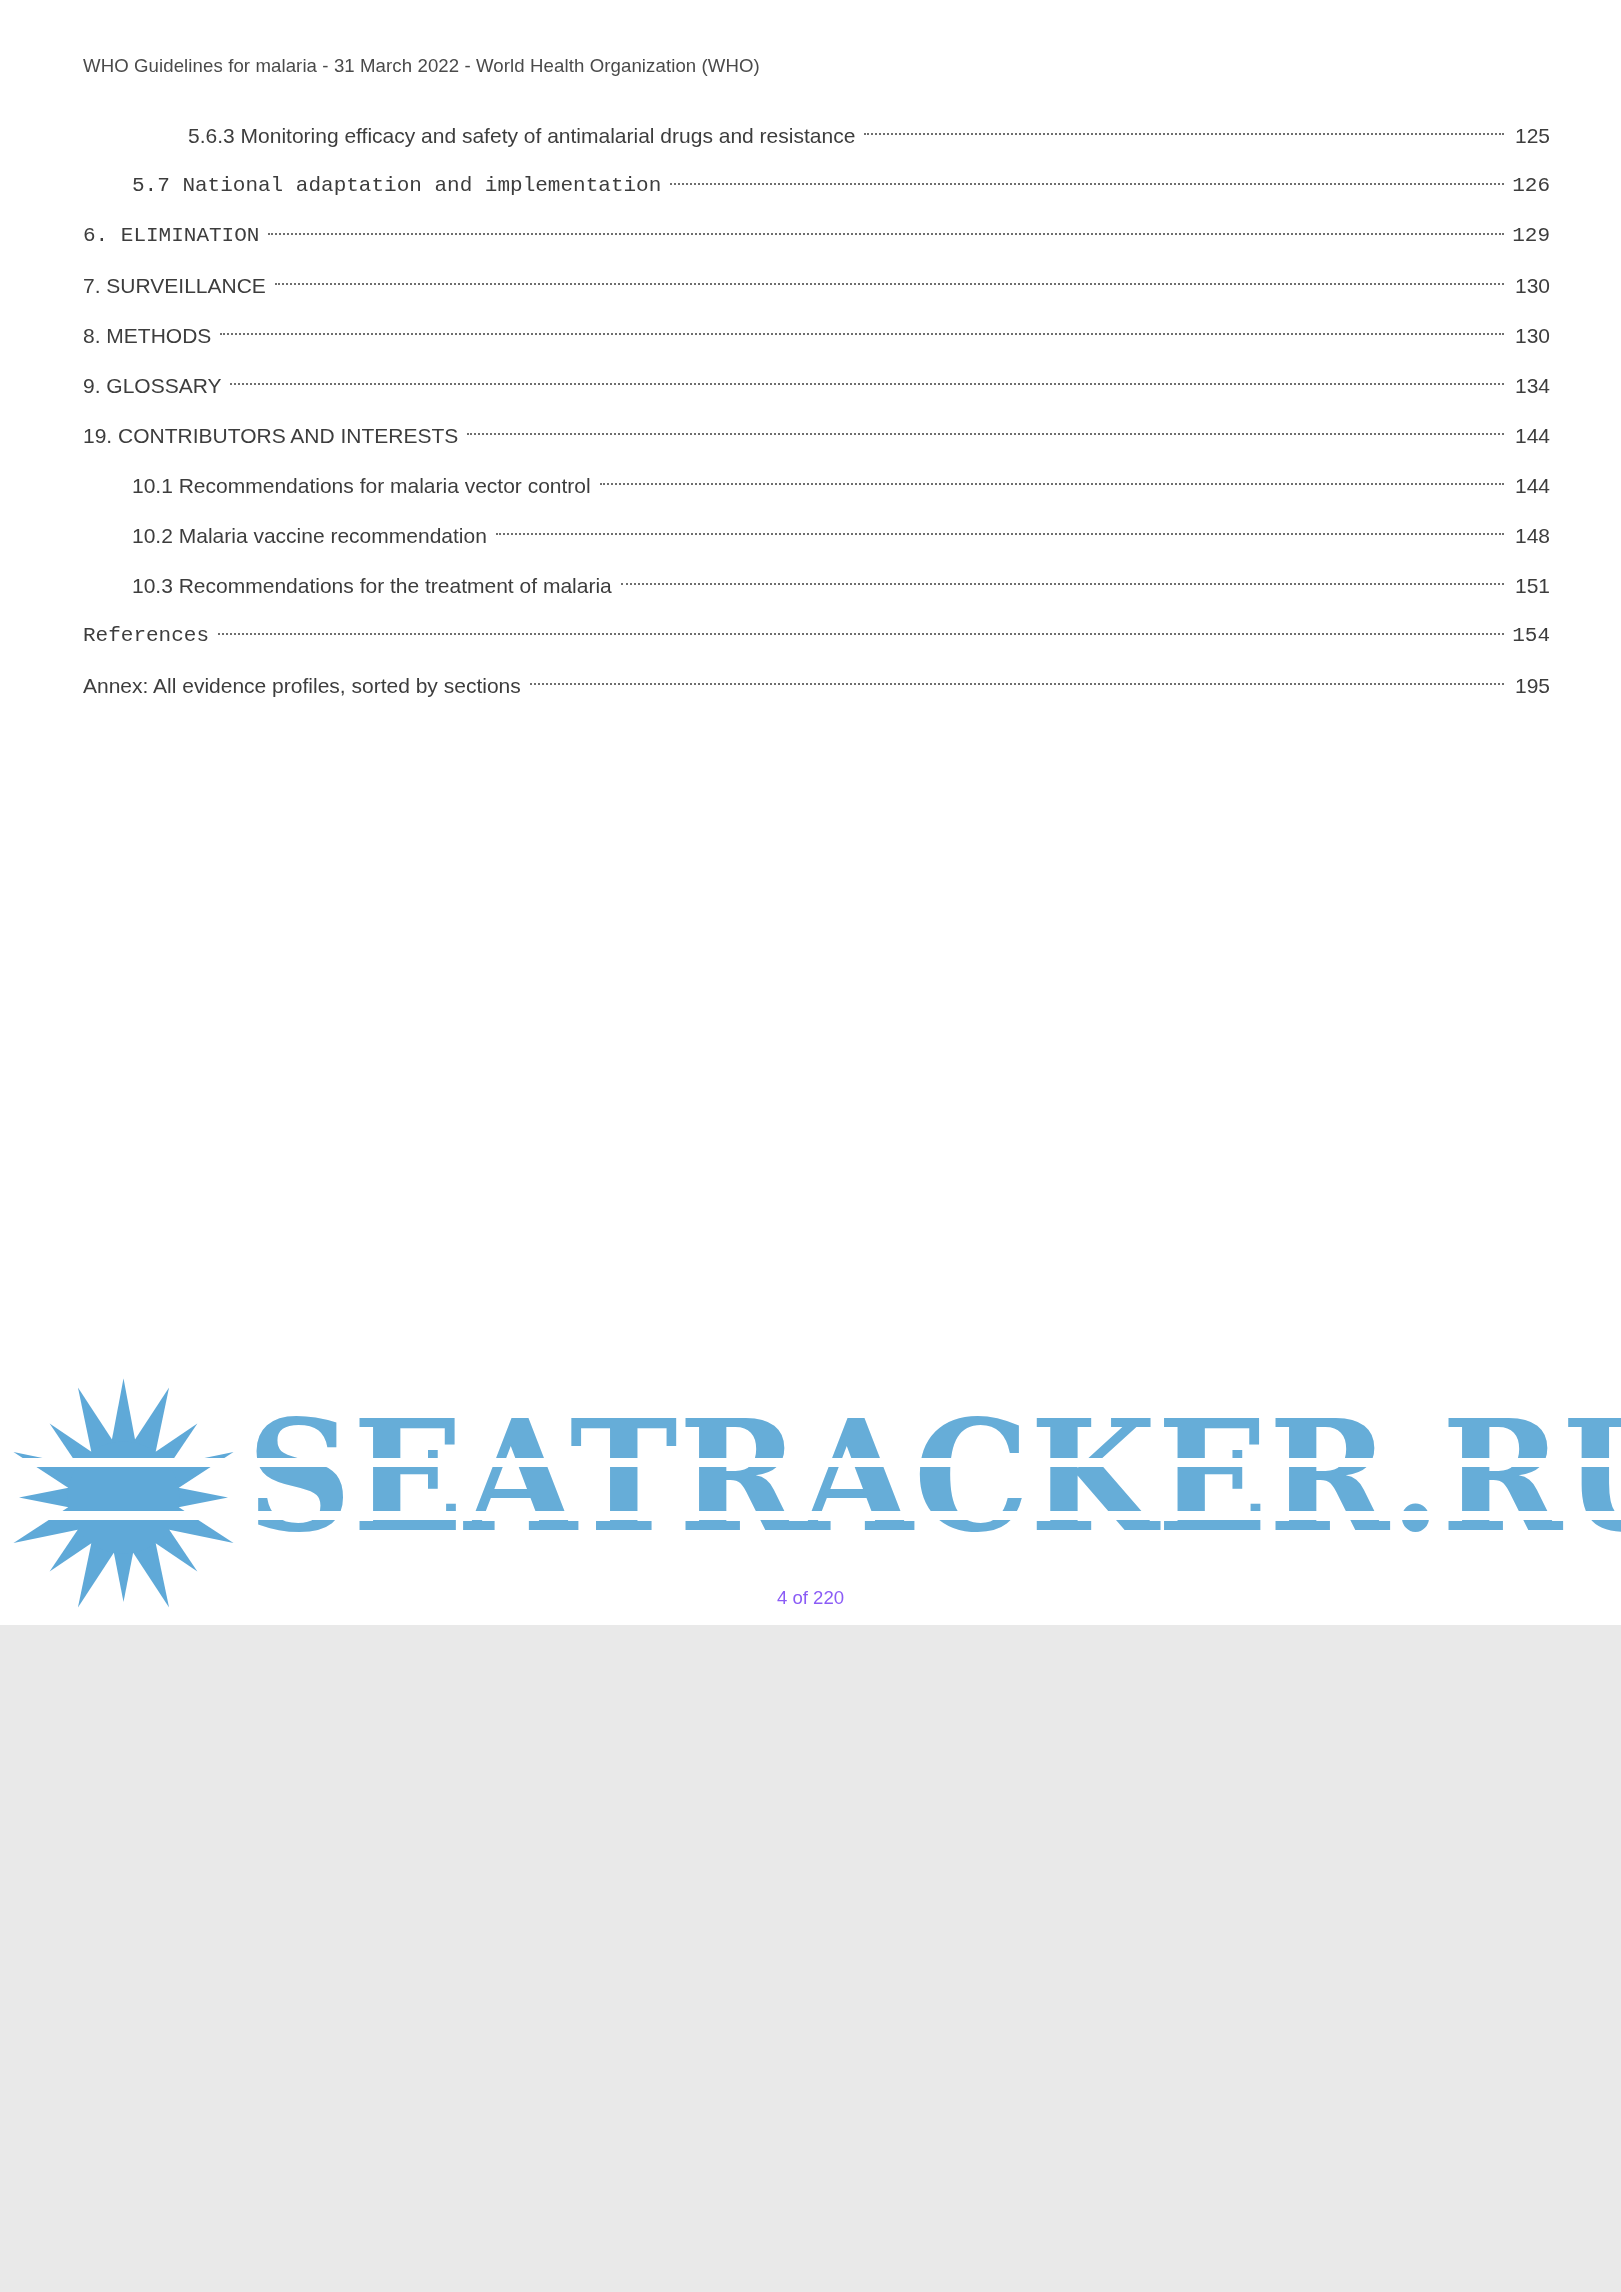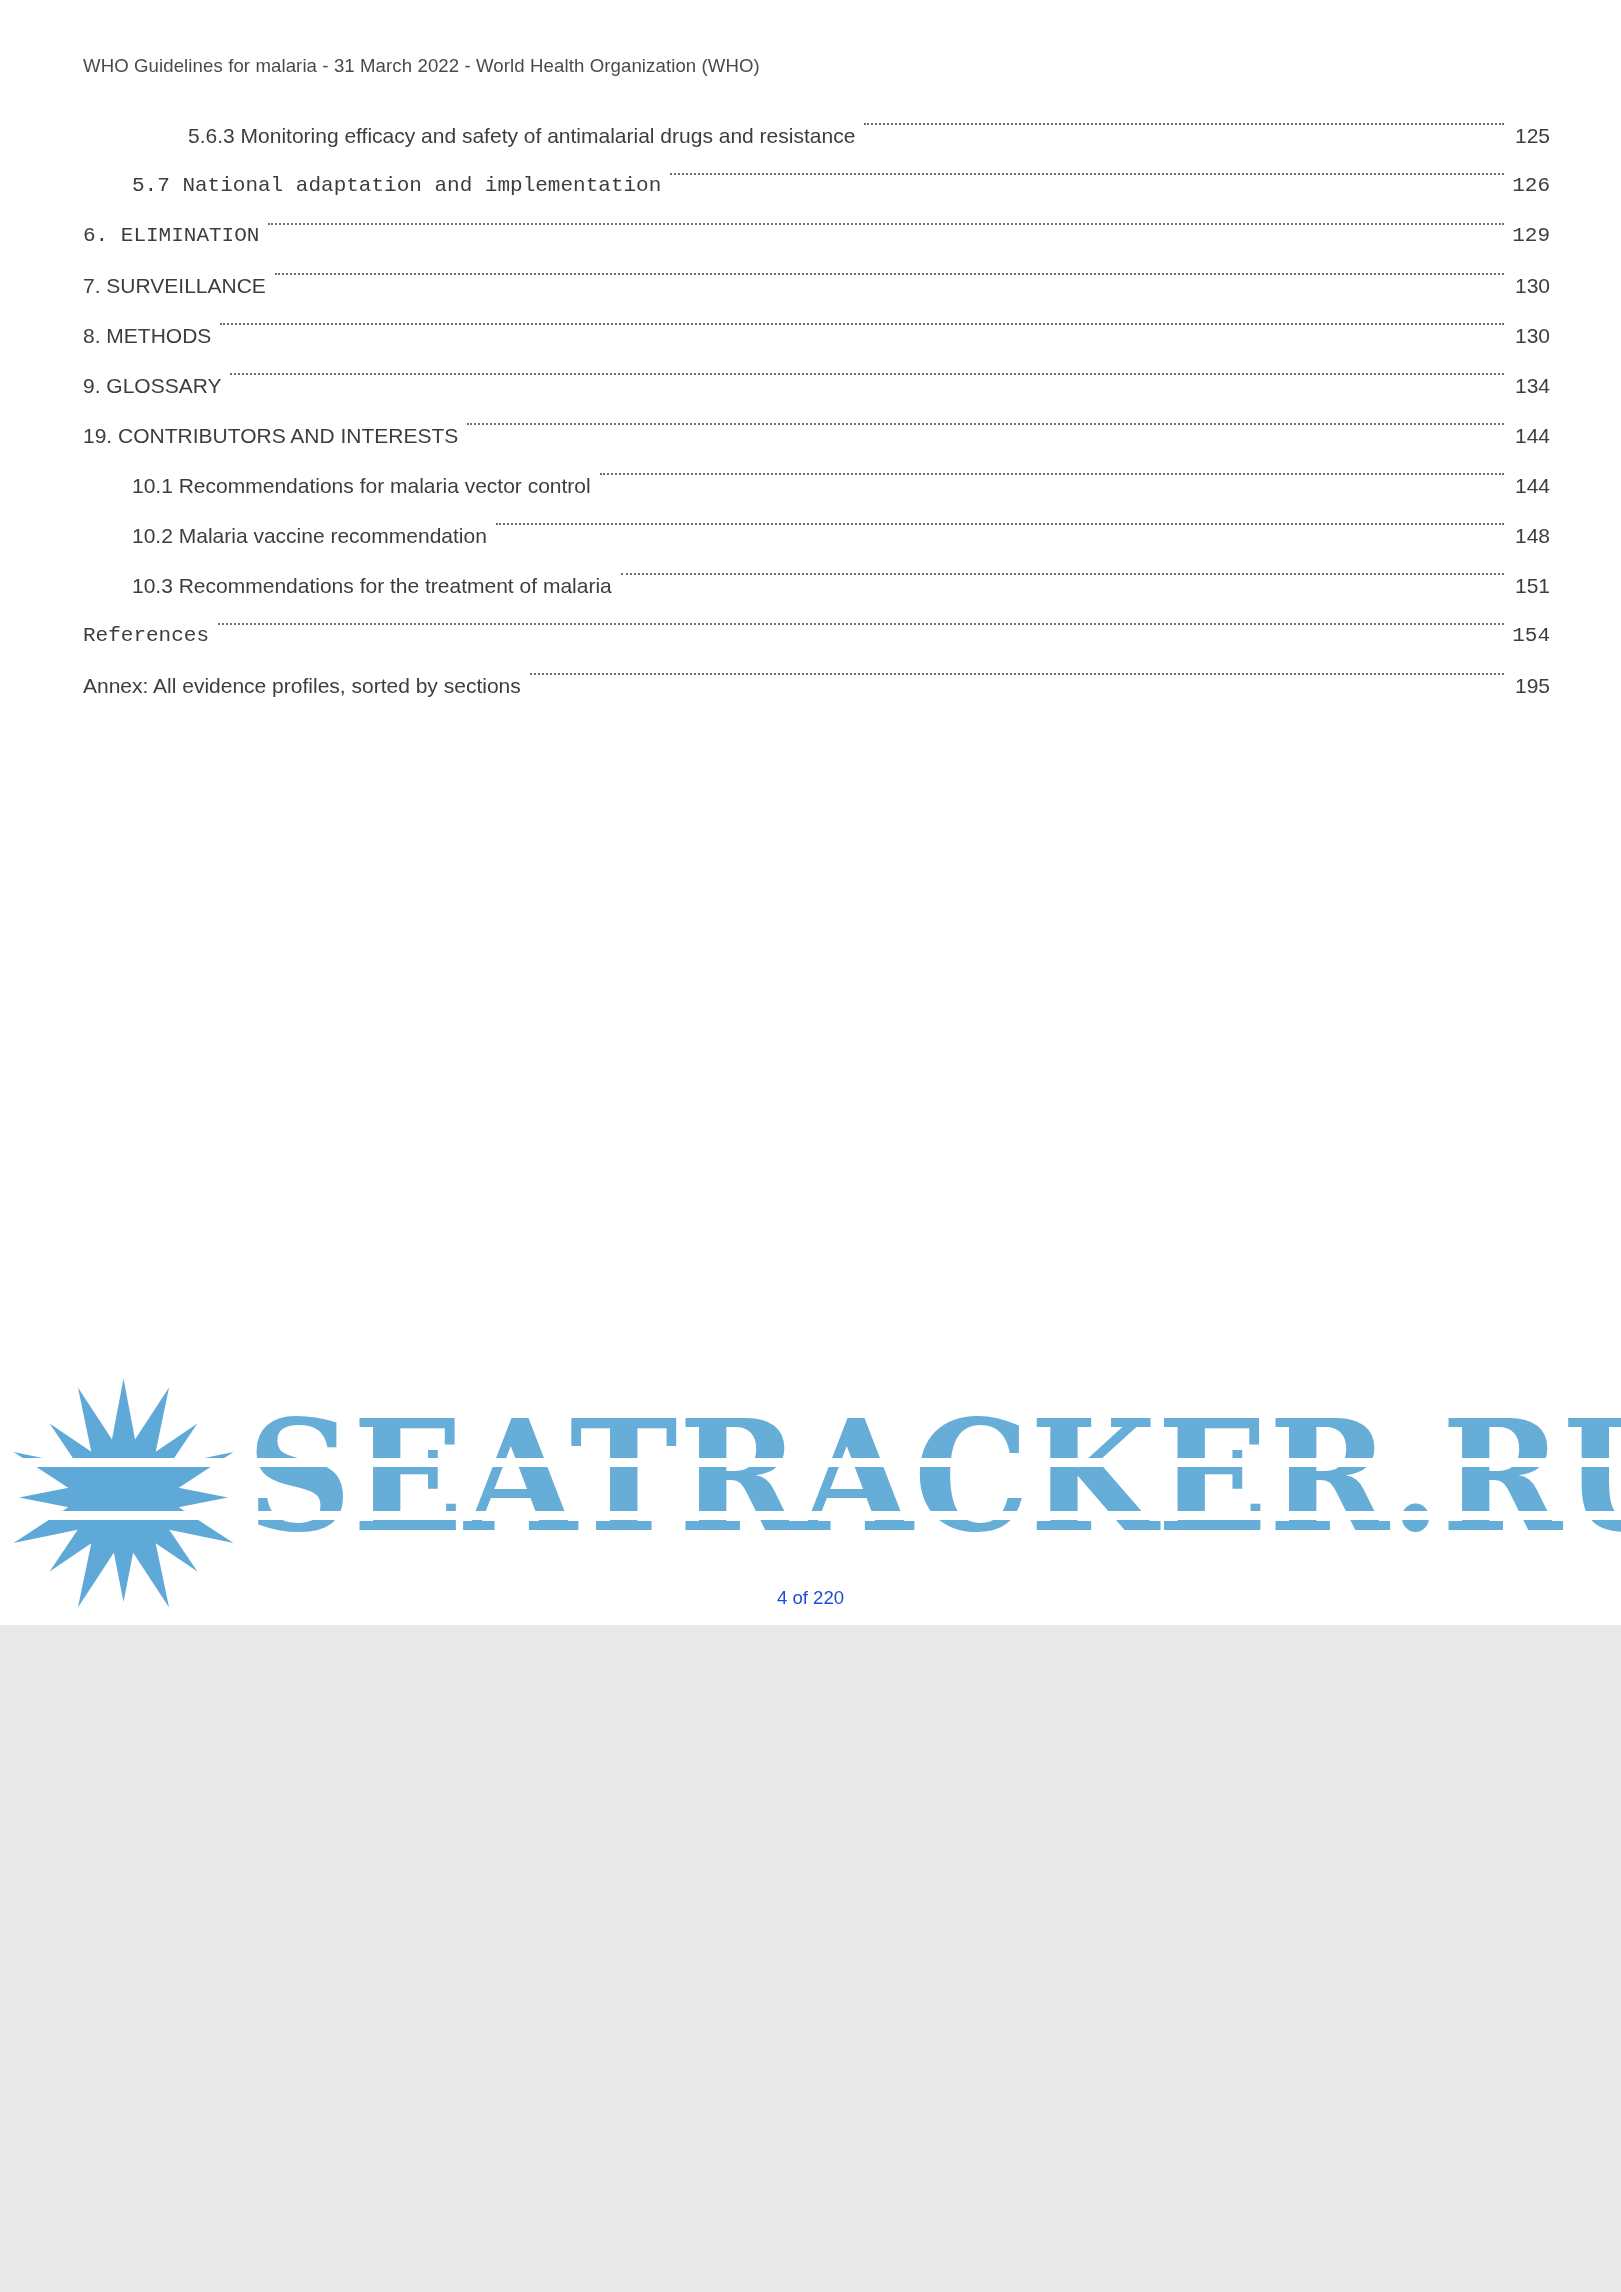--- a/index.html
+++ b/index.html
@@ -18,21 +18,21 @@
     font-size:18.6px;
     color:#4a4a4a;
     letter-spacing:0.1px;
   }
   .toc{
     position:absolute;
     top:123px;left:83px;right:71px;
   }
   .toc-row{
     display:flex;
-    align-items:flex-start;
+    align-items:center;
     font-size:21px;
     line-height:26.5px;
     margin-bottom:23.5px;
     color:#3d3d3d;
   }
   .lvl2{padding-left:49px;}
   .lvl3{padding-left:105px;}
   .gap-before{margin-top:21.6px;font-family:Liberation Mono, monospace;}
   .leader{
     flex:1;
@@ -43,21 +43,21 @@
   .pgnum{
     min-width:41px;
     text-align:right;
     white-space:nowrap;
   }
   .doc-footer{
     position:absolute;
     bottom:15.7px;left:0;right:0;
     text-align:center;
     font-size:18.6px;
-    color:#1d4ed8;
+    color:#8b5cf6;
     z-index:5;
   }
   
   .watermark{
     position:absolute;
     left:0;right:0;bottom:0;
     height:257px;
     z-index:1;
   }
   .wm-sun{

